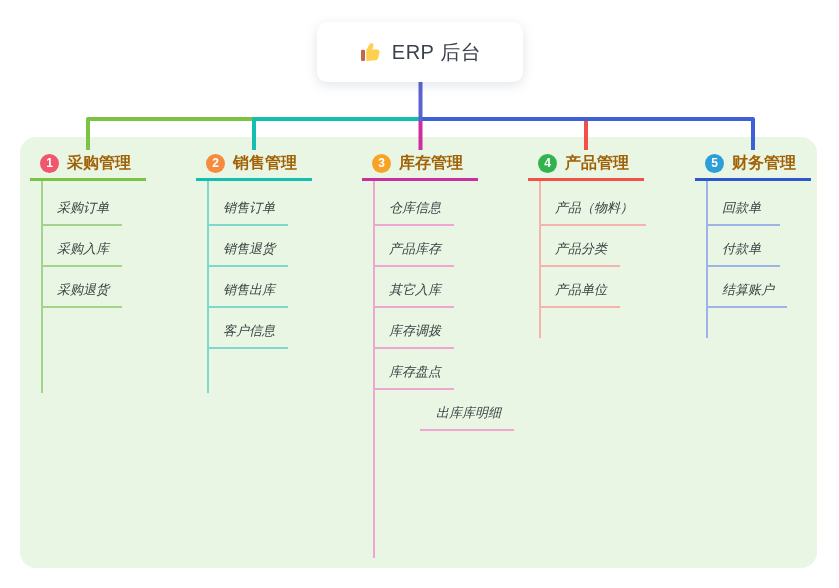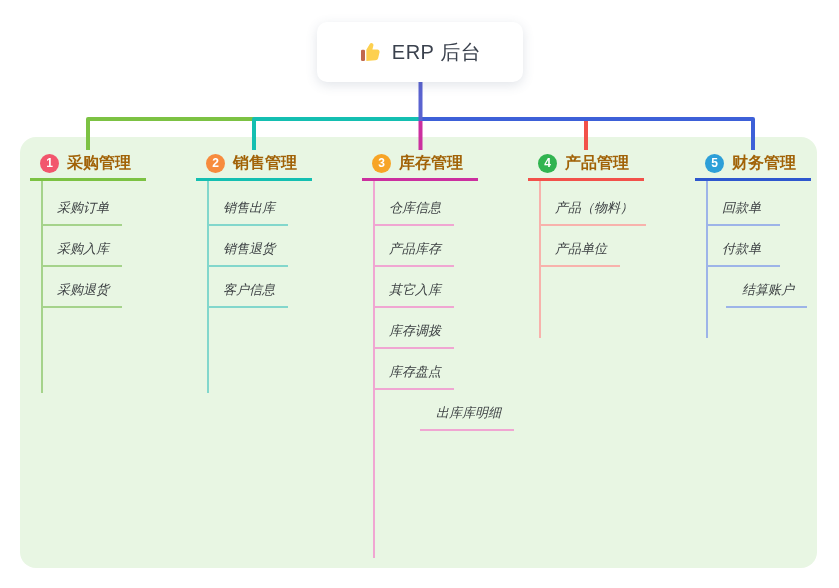--- a/index.html
+++ b/index.html
@@ -90,24 +90,27 @@
         </div>
       </div>
       <div class="branch" style="left: 196px; width: 116px;">
         <div class="branch-title" style="border-bottom-color: rgb(20, 191, 177);">
           <span class="badge" style="background: rgb(247, 139, 61);">2</span>
           <span class="branch-label">销售管理</span>
         </div>
         <div class="trunk" style="background: rgb(130, 215, 204); height: 212px;"></div>
         <div class="children">
           <div class="child" style="border-bottom-color: rgb(130, 215, 204);">
-            <span class="child-label">销售出库</span>
+            <span class="child-label">销售订单</span>
           </div>
           <div class="child" style="border-bottom-color: rgb(130, 215, 204);">
             <span class="child-label">销售退货</span>
+          </div>
+          <div class="child" style="border-bottom-color: rgb(130, 215, 204);">
+            <span class="child-label">销售出库</span>
           </div>
           <div class="child" style="border-bottom-color: rgb(130, 215, 204);">
             <span class="child-label">客户信息</span>
           </div>
         </div>
       </div>
       <div class="branch" style="left: 362px; width: 116px;">
         <div class="branch-title" style="border-bottom-color: rgb(203, 47, 159);">
           <span class="badge" style="background: rgb(247, 164, 38);">3</span>
           <span class="branch-label">库存管理</span>
@@ -138,36 +141,39 @@
         <div class="branch-title" style="border-bottom-color: rgb(242, 81, 74);">
           <span class="badge" style="background: rgb(49, 180, 80);">4</span>
           <span class="branch-label">产品管理</span>
         </div>
         <div class="trunk" style="background: rgb(248, 178, 172); height: 157px;"></div>
         <div class="children">
           <div class="child" style="border-bottom-color: rgb(248, 178, 172);">
             <span class="child-label">产品（物料）</span>
           </div>
           <div class="child" style="border-bottom-color: rgb(248, 178, 172);">
+            <span class="child-label">产品分类</span>
+          </div>
+          <div class="child" style="border-bottom-color: rgb(248, 178, 172);">
             <span class="child-label">产品单位</span>
           </div>
         </div>
       </div>
       <div class="branch" style="left: 695px; width: 116px;">
         <div class="branch-title" style="border-bottom-color: rgb(46, 87, 206);">
           <span class="badge" style="background: rgb(45, 159, 216);">5</span>
           <span class="branch-label">财务管理</span>
         </div>
         <div class="trunk" style="background: rgb(157, 180, 232); height: 157px;"></div>
         <div class="children">
           <div class="child" style="border-bottom-color: rgb(157, 180, 232);">
             <span class="child-label">回款单</span>
           </div>
           <div class="child" style="border-bottom-color: rgb(157, 180, 232);">
             <span class="child-label">付款单</span>
           </div>
-          <div class="child" style="border-bottom-color: rgb(157, 180, 232); margin-left: 20px;">
+          <div class="child" style="border-bottom-color: rgb(157, 180, 232);">
             <span class="child-label">结算账户</span>
           </div>
         </div>
       </div>
     </div>
 </div>
 
 </body></html>

